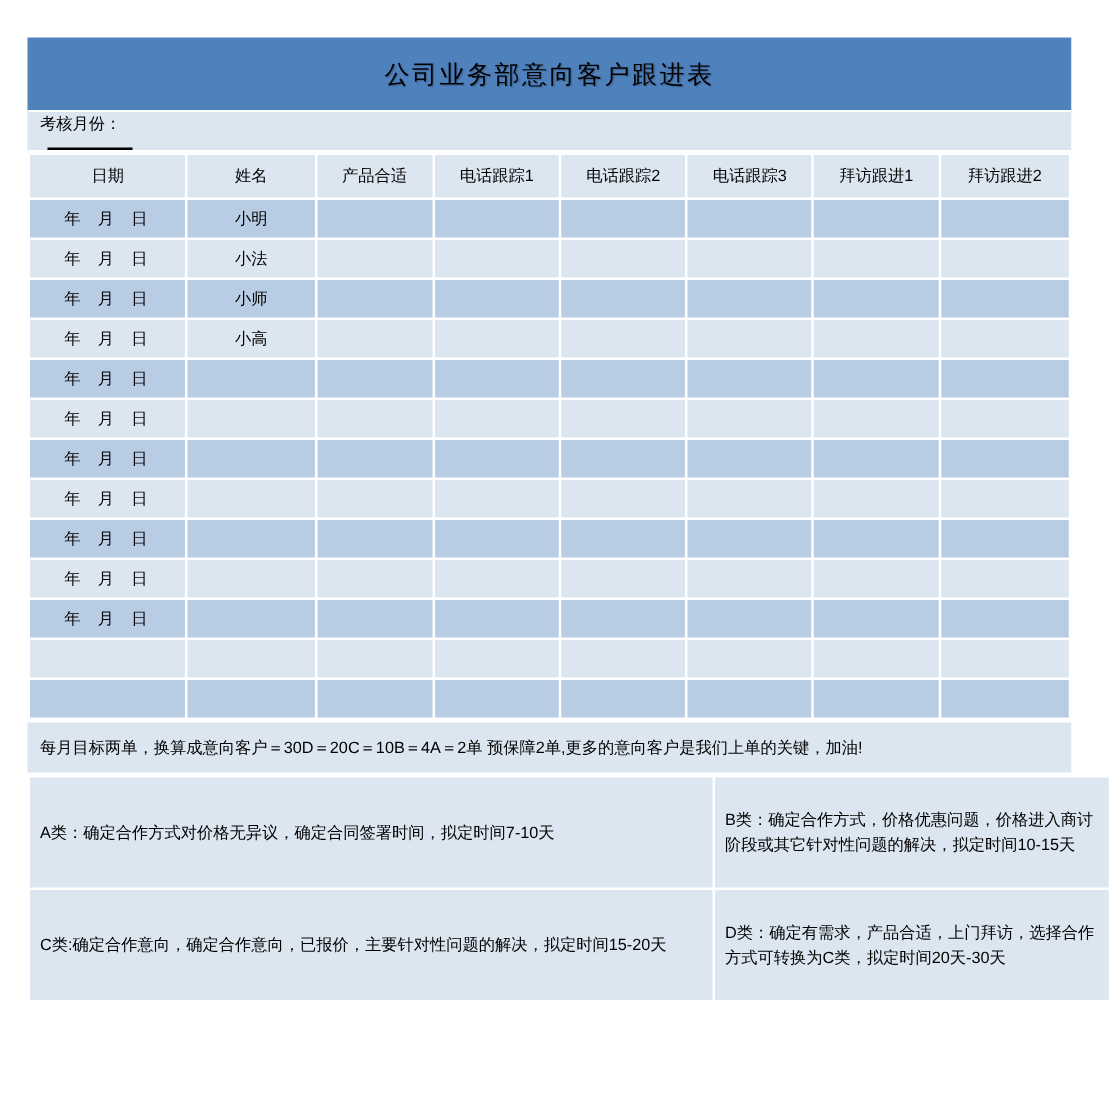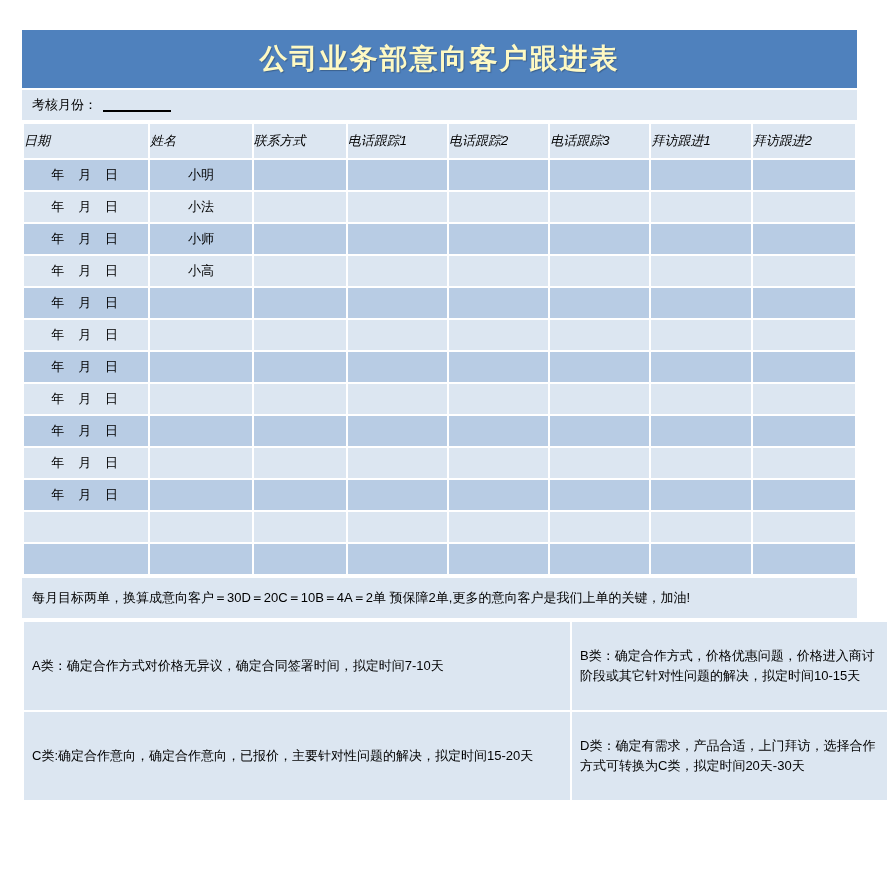--- a/index.html
+++ b/index.html
@@ -28,36 +28,36 @@
   
   .title-bar {
     height: 58px;
     background: #4f81bd;
     display: flex;
     align-items: center;
     justify-content: center;
     border-bottom: 2px solid #ffffff;
   }
   .title-text {
-    color: #fef9c3;
-    font-size: 28px;
-    font-weight: bold;
+    color: #000000;
+    font-size: 20px;
+    font-weight: normal;
     letter-spacing: 2px;
     text-shadow: 1px 1px 1px rgba(0,0,0,0.25);
     white-space: nowrap;
   }
   
   .month-row {
     height: 32px;
     background: #dce6f1;
     display: flex;
-    align-items: center;
     padding-left: 10px;
     box-sizing: border-box;
     border-bottom: 2px solid #ffffff;
+    flex-direction: column;
   }
   .month-label {
     font-size: 13px;
     color: #000000;
     white-space: nowrap;
   }
   .month-blank {
     display: inline-block;
     width: 68px;
     margin-left: 6px;
@@ -76,25 +76,24 @@
     padding: 0;
     margin: 0;
     border: 0;
     font-weight: normal;
     font-size: 13px;
     color: #000000;
   }
   th.hdr {
     height: 34px;
     background: #dce6f1;
-    text-align: left;
+    text-align: center;
     font-weight: bold;
     font-size: 14px;
     white-space: nowrap;
-    font-style: italic;
   }
   td.cell {
     height: 30px;
     text-align: center;
   }
   tr.dark td.cell { background: #b8cce4; }
   tr.light td.cell { background: #dce6f1; }
   td.date-cell {
     font-size: 13px;
     letter-spacing: 3px;
@@ -164,21 +163,21 @@
         <col style="width:99px">
         <col style="width:99px">
         <col style="width:99px">
         <col style="width:99px">
         <col style="width:102px">
       </colgroup>
       <thead>
         <tr>
           <th class="hdr">日期</th>
           <th class="hdr">姓名</th>
-          <th class="hdr">联系方式</th>
+          <th class="hdr">产品合适</th>
           <th class="hdr">电话跟踪1</th>
           <th class="hdr">电话跟踪2</th>
           <th class="hdr">电话跟踪3</th>
           <th class="hdr">拜访跟进1</th>
           <th class="hdr">拜访跟进2</th>
         </tr>
       </thead>
       <tbody id="grid-body">
           <tr class="dark">
             <td class="cell date-cell">年 月 日</td>

